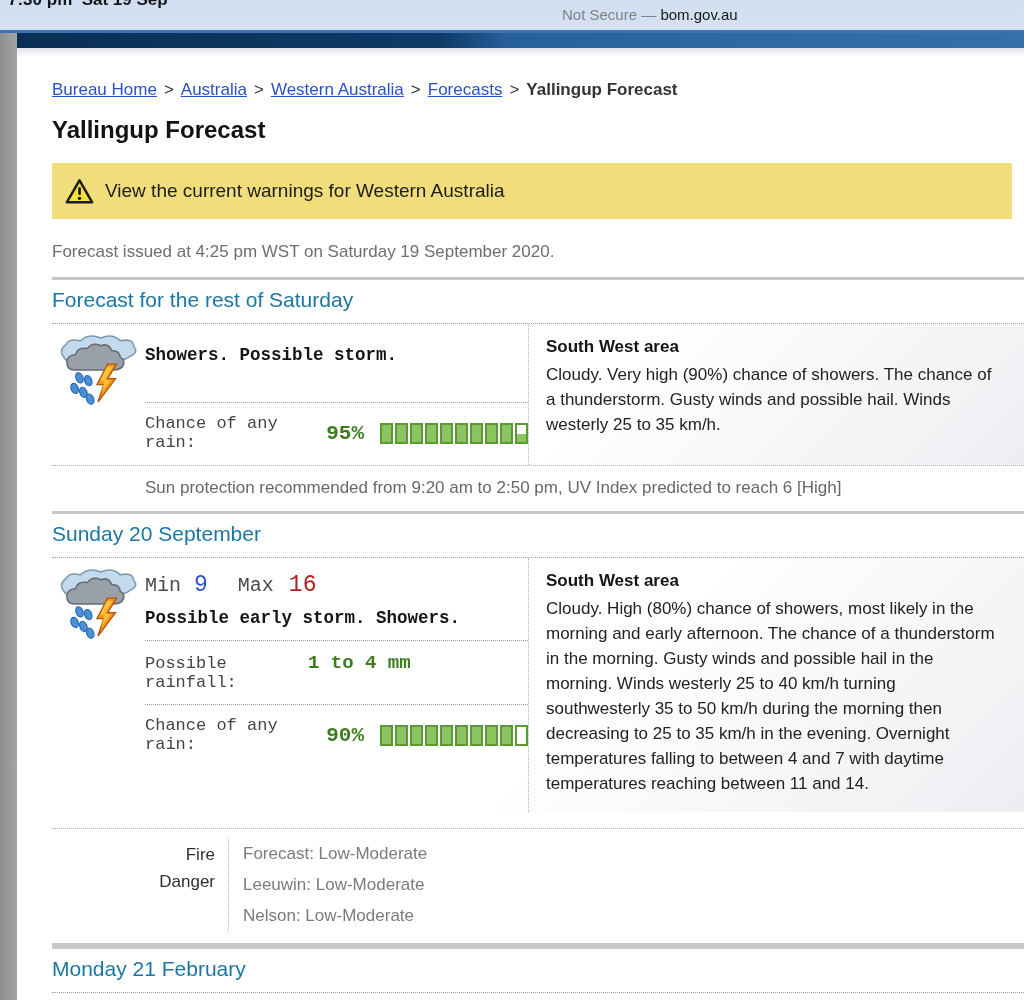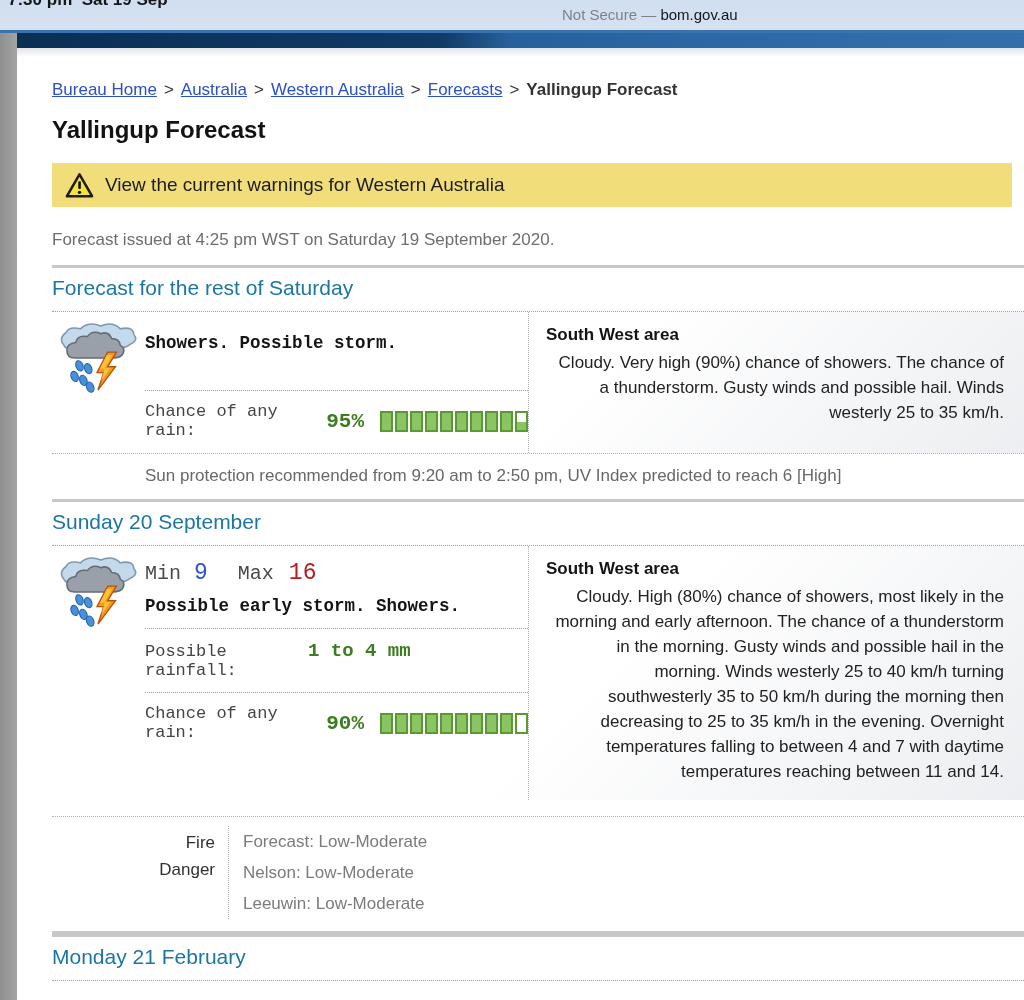--- a/index.html
+++ b/index.html
@@ -23,21 +23,21 @@
   .content{padding:0 0 0 35px;font-size:17px;color:#2b2b2b;}
 
   
   .breadcrumb{margin-top:23px;font-size:17px;color:#333;}
   .breadcrumb a{color:#2a50c8;text-decoration:underline;cursor:pointer;}
   .crumb-sep{margin:0 7px;color:#333;}
   .crumb-current{font-weight:700;color:#333;}
   h1.page-title{margin:16px 0 0;font-size:24px;font-weight:700;color:#121212;}
 
   
-  .warning-banner{margin-top:19px;margin-right:12px;height:44px;background:#f1de7b;
+  .warning-banner{margin-top:19px;margin-right:12px;height:56px;background:#f1de7b;
     display:flex;align-items:center;gap:11px;padding-left:13px;cursor:pointer;}
   .warning-banner .w-text{font-size:19px;color:#1c1c1c;}
 
   .issued{margin-top:23px;color:#6e6e6e;font-size:17px;}
 
   
   .divider-solid{border-top:3px solid #c7c7c7;}
   .mt15{margin-top:15px;}
   .dotted{border-top:1px dotted #9f9f9f;}
 
@@ -53,21 +53,21 @@
   .summary{font-size:17.5px;font-weight:700;color:#141414;padding-top:9px;}
   .rain-row{padding:11px 0 13px;display:flex;align-items:center;}
   .rain-label{color:#444;}
   .rain-val{font-size:21px;font-weight:700;color:#3e7c20;margin-left:8px;text-align:center;}
   .bars{display:inline-flex;gap:2px;margin-left:16px;}
   .bar-seg{width:9px;height:17px;border:2px solid #5a9a33;background:#fff;}
   .bar-seg.full{background:#8bc562;}
   .bar-seg.half{background:linear-gradient(to bottom,#ffffff 0 50%,#8bc562 50% 100%);}
   .fc-right{border-left:1px dotted #b2b2b2;padding:13px 20px 16px 17px;}
   .area-title{font-weight:700;color:#141414;}
-  .area-text{margin-top:5px;line-height:25px;color:#222;text-align:right;}
+  .area-text{margin-top:5px;line-height:25px;color:#222;}
 
   
   .d1-gap{margin-top:37px;}
 
   
   .sun-row{border-top:1px dotted #b2b2b2;padding:12px 0 13px 93px;color:#686868;}
 
   
   .minmax-row{display:flex;align-items:baseline;padding-top:2px;}
   .mm-label{font-size:20px;color:#4a4a4a;}
@@ -232,22 +232,22 @@
             <div class="area-title">South West area</div>
             <div class="area-text">Cloudy. High (80%) chance of showers, most likely in the morning and early afternoon. The chance of a thunderstorm in the morning. Gusty winds and possible hail in the morning. Winds westerly 25 to 40 km/h turning southwesterly 35 to 50 km/h during the morning then decreasing to 25 to 35 km/h in the evening. Overnight temperatures falling to between 4 and 7 with daytime temperatures reaching between 11 and 14.</div>
           </div>
         </div>
 
         <div class="fire-top"></div>
         <div class="fire-grid">
           <div class="fire-label">Fire Danger</div>
           <div class="fire-items">
             <div>Forecast: Low-Moderate</div>
+            <div>Leeuwin: Low-Moderate</div>
             <div>Nelson: Low-Moderate</div>
-            <div>Leeuwin: Low-Moderate</div>
           </div>
         </div>
 
         <div class="divider-solid"></div>
 
         <div class="divider-solid"></div>
         <h2 class="day-heading">Monday 21 February</h2>
         <div class="dotted"></div>
 
       </div>

